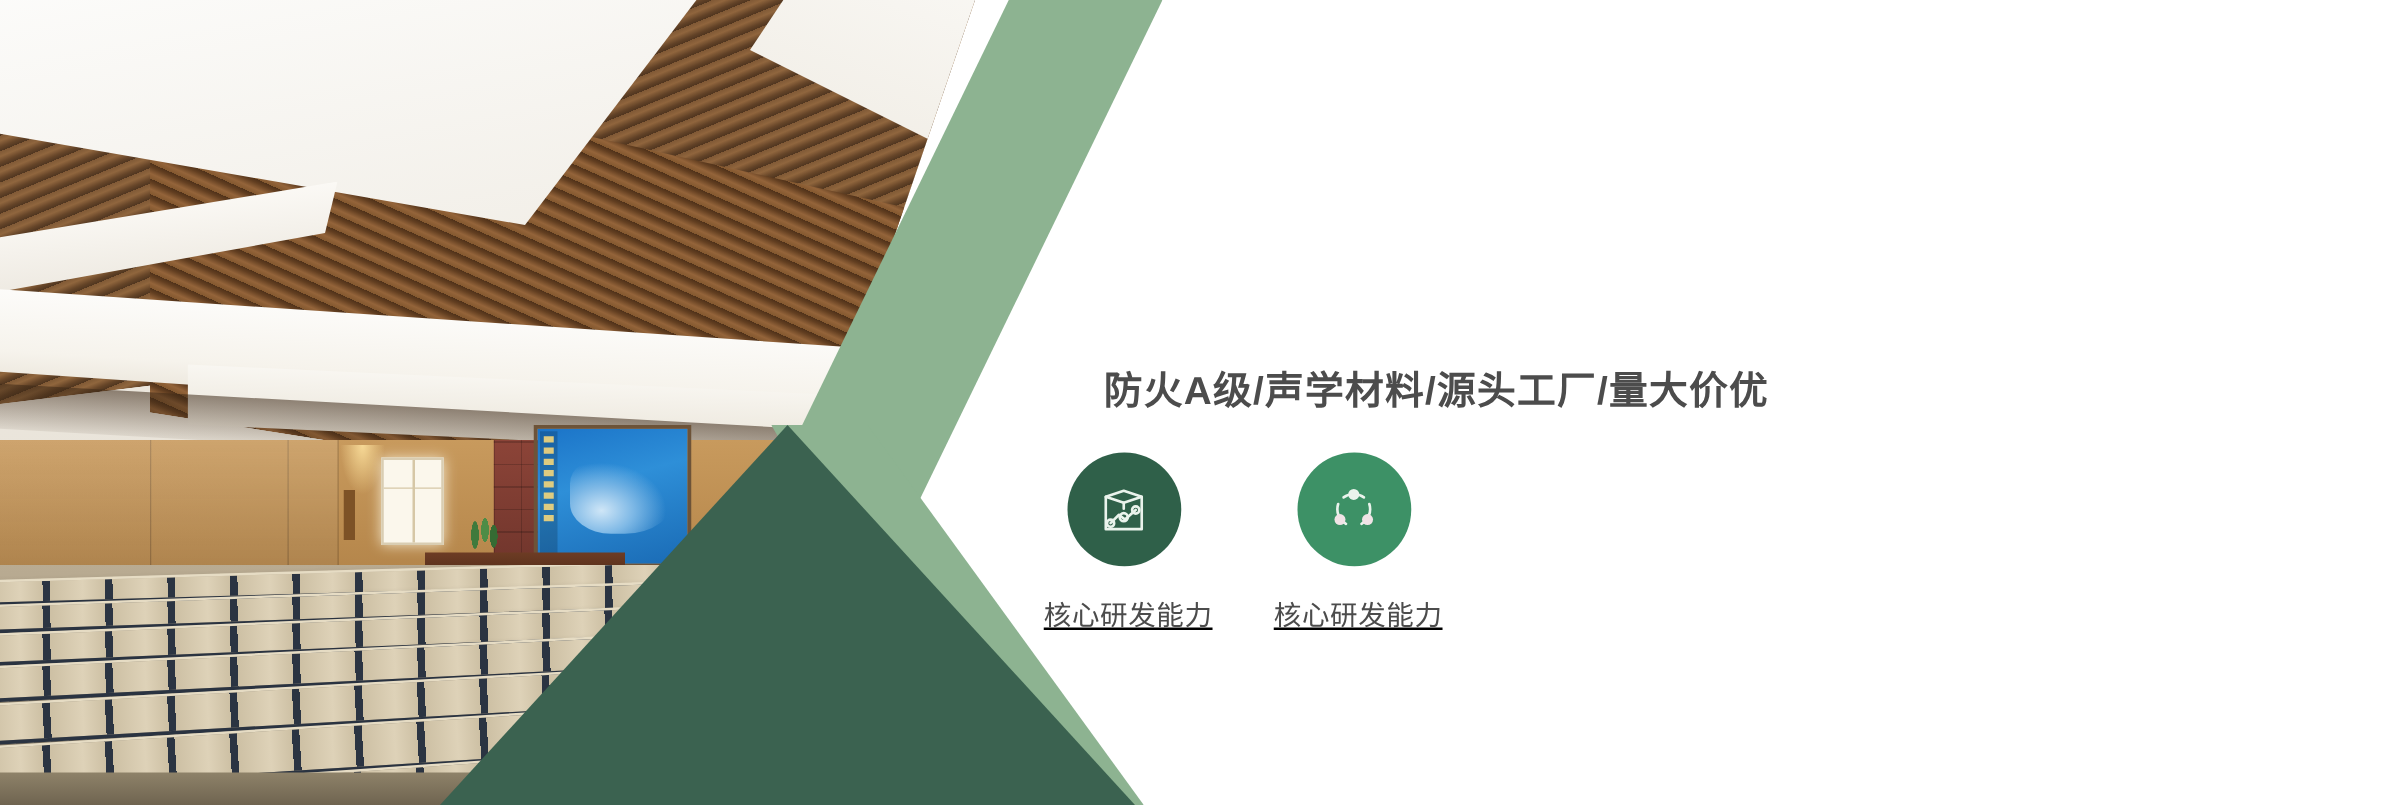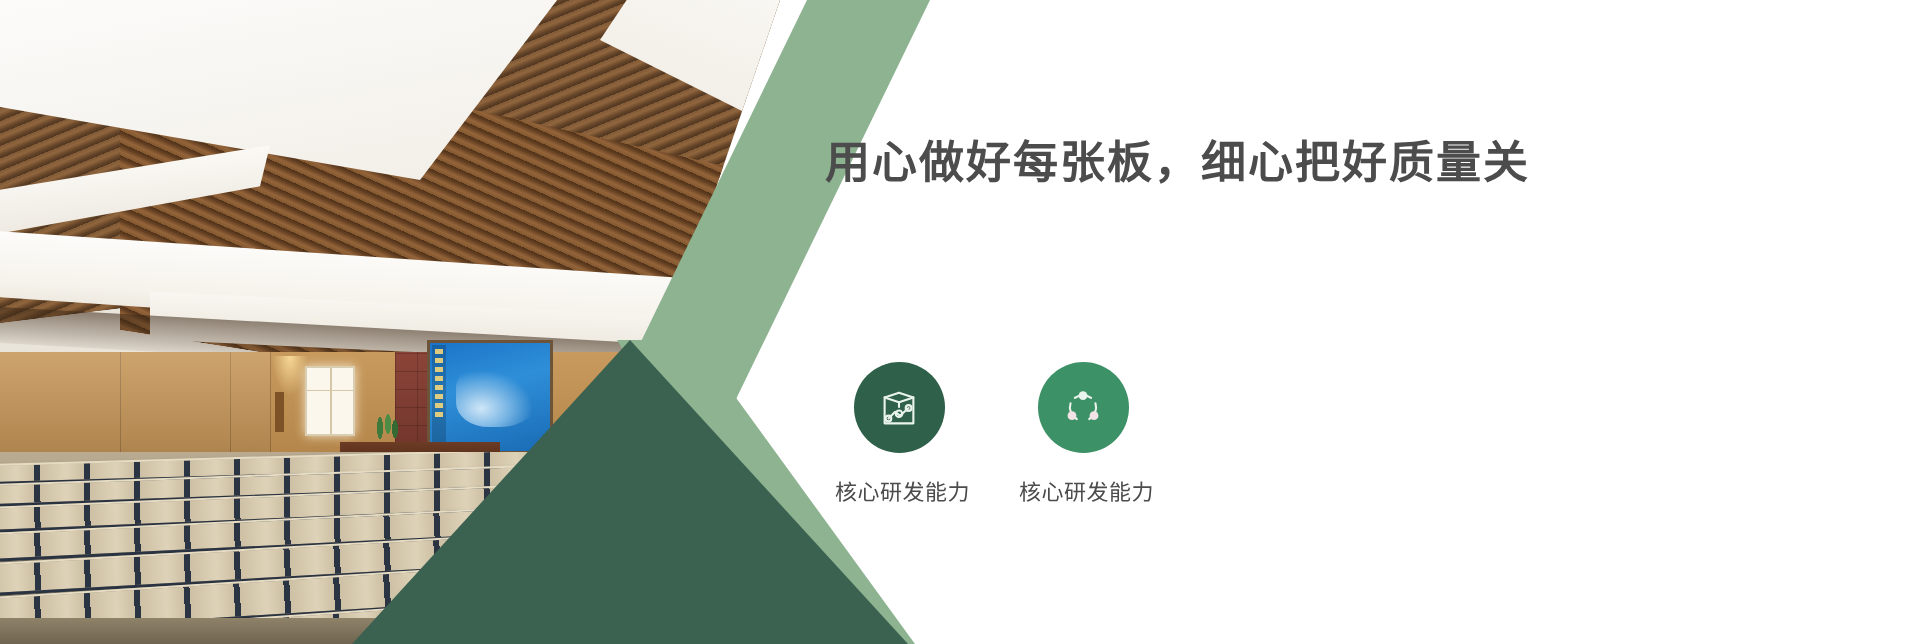--- a/index.html
+++ b/index.html
@@ -323,20 +323,21 @@
   .features {
     position: absolute;
     left: 10px;
     top: 362px;
     display: flex;
     gap: 56px;
   }
   .feature {
     width: 128px;
     text-align: right;
+    text-decoration: underline;
   }
   .circle {
     width: 91px;
     height: 91px;
     margin: 0 auto;
     border-radius: 50%;
     display: flex;
     align-items: center;
     justify-content: center;
   }
@@ -406,22 +407,22 @@
     </div>
   </div>
 
   <div class="shape white-gap-a"></div>
   <div class="shape chev-light"></div>
   <div class="shape chev-light2"></div>
   <div class="shape tri-dark"></div>
 
   <div class="content">
 
-    <div class="headline">用心做好每张板，细心把好质量关</div>
-
+
+    <div class="subline">防火A级/声学材料/源头工厂/量大价优</div>
 
     <div class="features">
 
       <div class="feature">
         <div class="circle" style="background:#2f6049;">
           <svg width="46" height="46" viewBox="0 0 48 48" fill="none" stroke="#eaf3ec" stroke-width="2.2" stroke-linecap="round" stroke-linejoin="round">
             <path d="M9 13 L24 8 L39 13 L39 40 L9 40 Z"></path>
             <path d="M9 13 L24 18 L39 13"></path>
             <path d="M24 18 L24 23"></path>
             <path d="M13 35 L20 28 L25 32 L34 24"></path>

